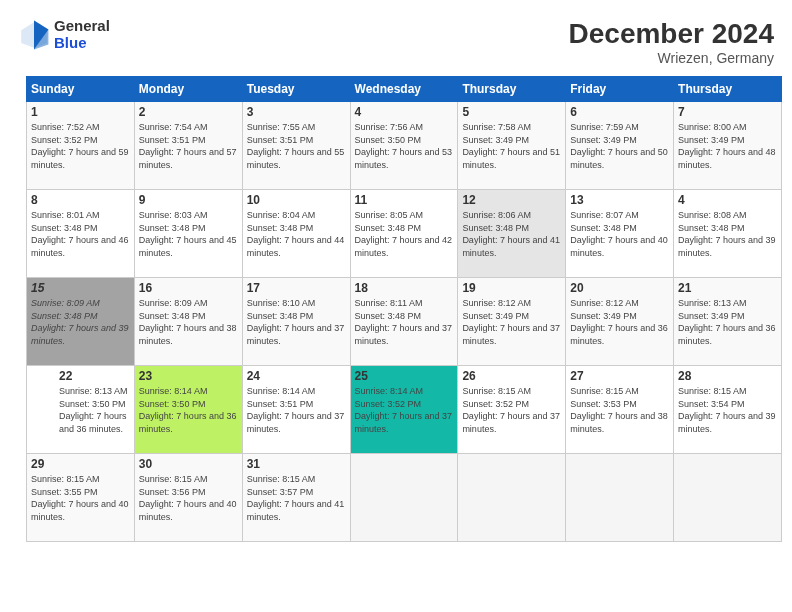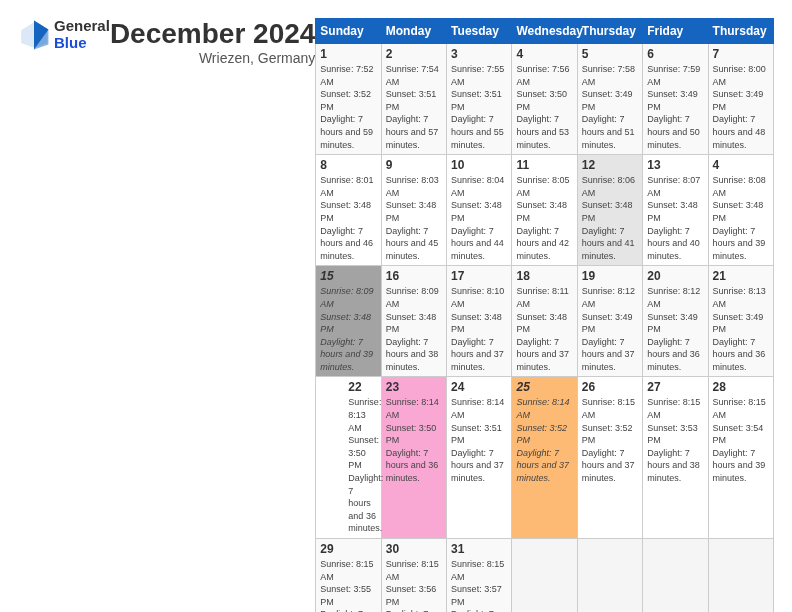--- a/index.html
+++ b/index.html
@@ -8,21 +8,21 @@
       background: #fff;
       width: 792px;
       height: 612px;
       overflow: hidden;
     }
     .page {
       width: 792px;
       height: 456px;
       padding: 18px 18px 12px 18px;
       display: flex;
-      flex-direction: row;
+      flex-direction: column;
     }
     .header {
       display: flex;
       justify-content: space-between;
       align-items: flex-start;
       margin-bottom: 10px;
     }
     .logo {
       display: flex;
       align-items: center;
@@ -57,20 +57,21 @@
     }
     .location {
       font-size: 14px;
       color: #555;
     }
     .calendar {
       flex: 1;
       border-collapse: collapse;
       width: 100%;
       table-layout: fixed;
+      margin-left: 8px;
     }
     .calendar th {
       background: #1565c0;
       color: #fff;
       font-size: 12px;
       font-weight: bold;
       padding: 5px 4px;
       text-align: left;
       border: 1px solid #1565c0;
     }
@@ -313,37 +314,37 @@
         </tr>
         <tr>
           <td style="background: rgb(255, 255, 255); padding-left: 32px;">
         <span class="day-num">22</span>
         <div class="day-info">
           Sunrise: 8:13 AM<br>
           Sunset: 3:50 PM<br>
           Daylight: 7 hours and 36 minutes.
         </div>
       </td>
-          <td style="background: #f9a8d4;">
+          <td style="background: #bef264;">
         <span class="day-num">23</span>
         <div class="day-info">
           Sunrise: 8:14 AM<br>
           Sunset: 3:50 PM<br>
           Daylight: 7 hours and 36 minutes.
         </div>
       </td>
           <td style="background: rgb(255, 255, 255);">
         <span class="day-num">24</span>
         <div class="day-info">
           Sunrise: 8:14 AM<br>
           Sunset: 3:51 PM<br>
           Daylight: 7 hours and 37 minutes.
         </div>
       </td>
-          <td style="background: #fdba74; font-style: italic;">
+          <td style="background: #14b8a6;">
         <span class="day-num">25</span>
         <div class="day-info">
           Sunrise: 8:14 AM<br>
           Sunset: 3:52 PM<br>
           Daylight: 7 hours and 37 minutes.
         </div>
       </td>
           <td style="background: rgb(255, 255, 255);">
         <span class="day-num">26</span>
         <div class="day-info">

